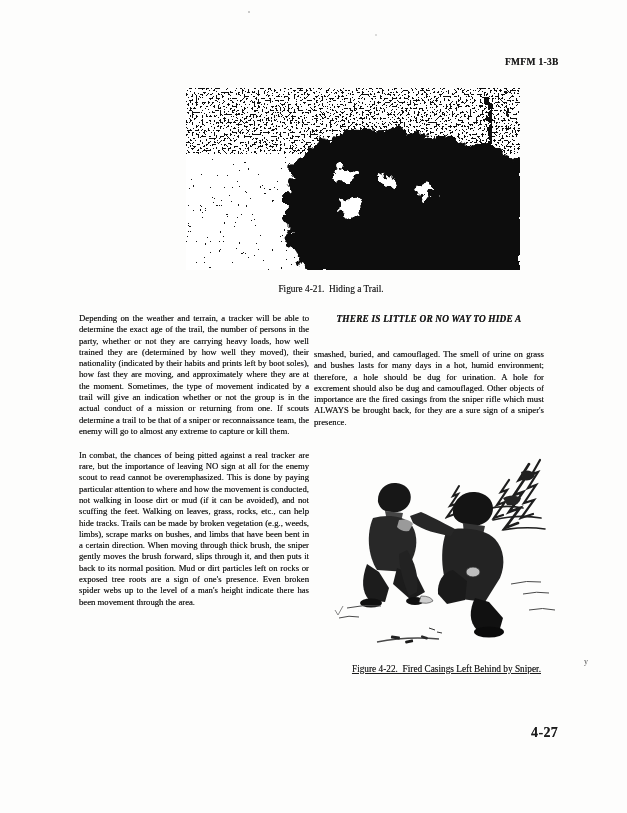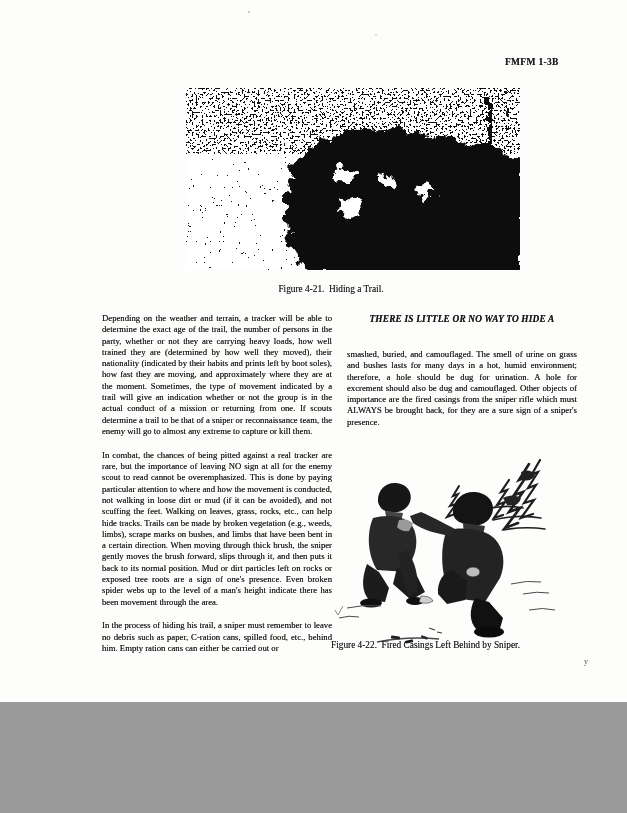--- a/index.html
+++ b/index.html
@@ -1,39 +1,39 @@
 <!DOCTYPE html>
 <html><head>
 <meta charset="utf-8">
 <style>
   html,body{margin:0;padding:0;background:#9a9a9a;}
   .page{
-    position:relative;width:627px;height:702px;margin:0 auto;
+    position:relative;width:627px;height:813px;margin:0 auto;
     background:#fdfdfc;overflow:hidden;
     font-family:"Liberation Serif", serif;color:#1b1b1b;
   }
   .docid{
     position:absolute;left:505px;top:57px;width:60px;
     font-size:9.5px;font-weight:bold;letter-spacing:.3px;
     text-shadow:0 0 .4px rgba(0,0,0,.6);
   }
   .photo{position:absolute;left:186px;top:88px;width:334px;height:182px;}
   .caption{
     position:absolute;font-size:9.3px;white-space:pre-wrap;
     text-shadow:0 0 .4px rgba(0,0,0,.55);
   }
   .cap21{left:196px;top:284px;width:270px;text-align:center;font-family:Liberation Serif, serif;}
-  .cap22{left:331px;top:640px;width:210px;text-align:left;}
+  .cap22{left:331px;top:664px;width:210px;text-align:right;text-decoration:underline;}
   .col{
     position:absolute;width:230px;
     font-size:8.7px;line-height:11.3px;text-align:justify;
     text-shadow:0 0 .45px rgba(15,15,15,.7);
   }
-  .col-left{left:102px;top:313px;font-family:Liberation Serif, serif;}
-  .col-right{left:347px;top:310px;}
+  .col-left{left:79px;top:313px;font-family:Liberation Serif, serif;}
+  .col-right{left:314px;top:310px;}
   .col p{margin:0 0 12.5px 0;}
   .note{
     font-weight:bold;font-style:italic;text-align:center;
     font-size:9.3px;line-height:13px;margin:3px 0 23px 0;
     letter-spacing:.2px;text-shadow:0 0 .5px rgba(10,10,10,.8);
   }
   .sketch{position:absolute;left:333px;top:450px;width:236px;height:210px;}
   .pagenum{
     position:absolute;left:531px;top:725px;
     font-size:14px;font-weight:bold;letter-spacing:.4px;
@@ -95,21 +95,20 @@
       <rect x="297" y="2" width="7" height="66" fill="#111" filter="url(#rough)"></rect>
       <rect x="318" y="0" width="4" height="40" fill="#151515" filter="url(#rough)"></rect>
     </svg>
   </div>
 
   <div class="caption cap21">Figure 4-21.  Hiding a Trail.</div>
 
   <div class="col col-left">
     <p>Depending on the weather and terrain, a tracker will be able to determine the exact age of the trail, the number of persons in the party, whether or not they are carrying heavy loads, how well trained they are (determined by how well they moved), their nationality (indicated by their habits and prints left by boot soles), how fast they are moving, and approximately where they are at the moment. Sometimes, the type of movement indicated by a trail will give an indication whether or not the group is in the actual conduct of a mission or returning from one. If scouts determine a trail to be that of a sniper or reconnaissance team, the enemy will go to almost any extreme to capture or kill them.</p>
     <p>In combat, the chances of being pitted against a real tracker are rare, but the importance of leaving NO sign at all for the enemy scout to read cannot be overemphasized. This is done by paying particular attention to where and how the movement is conducted, not walking in loose dirt or mud (if it can be avoided), and not scuffing the feet. Walking on leaves, grass, rocks, etc., can help hide tracks. Trails can be made by broken vegetation (e.g., weeds, limbs), scrape marks on bushes, and limbs that have been bent in a certain direction. When moving through thick brush, the sniper gently moves the brush forward, slips through it, and then puts it back to its normal position. Mud or dirt particles left on rocks or exposed tree roots are a sign of one's presence. Even broken spider webs up to the level of a man's height indicate there has been movement through the area.</p>
-    <p>In the process of hiding his trail, a sniper must remember to leave no debris such as paper, C-ration cans, spilled food, etc., behind him. Empty ration cans can either be carried out or</p>
   </div>
 
   <div class="col col-right">
     <div class="note">
       <div>THERE IS LITTLE OR NO WAY TO HIDE A</div>
     </div>
     <p>smashed, buried, and camouflaged. The smell of urine on grass and bushes lasts for many days in a hot, humid environment; therefore, a hole should be dug for urination. A hole for excrement should also be dug and camouflaged. Other objects of importance are the fired casings from the sniper rifle which must ALWAYS be brought back, for they are a sure sign of a sniper's presence.</p>
   </div>
 
   <div class="sketch">

